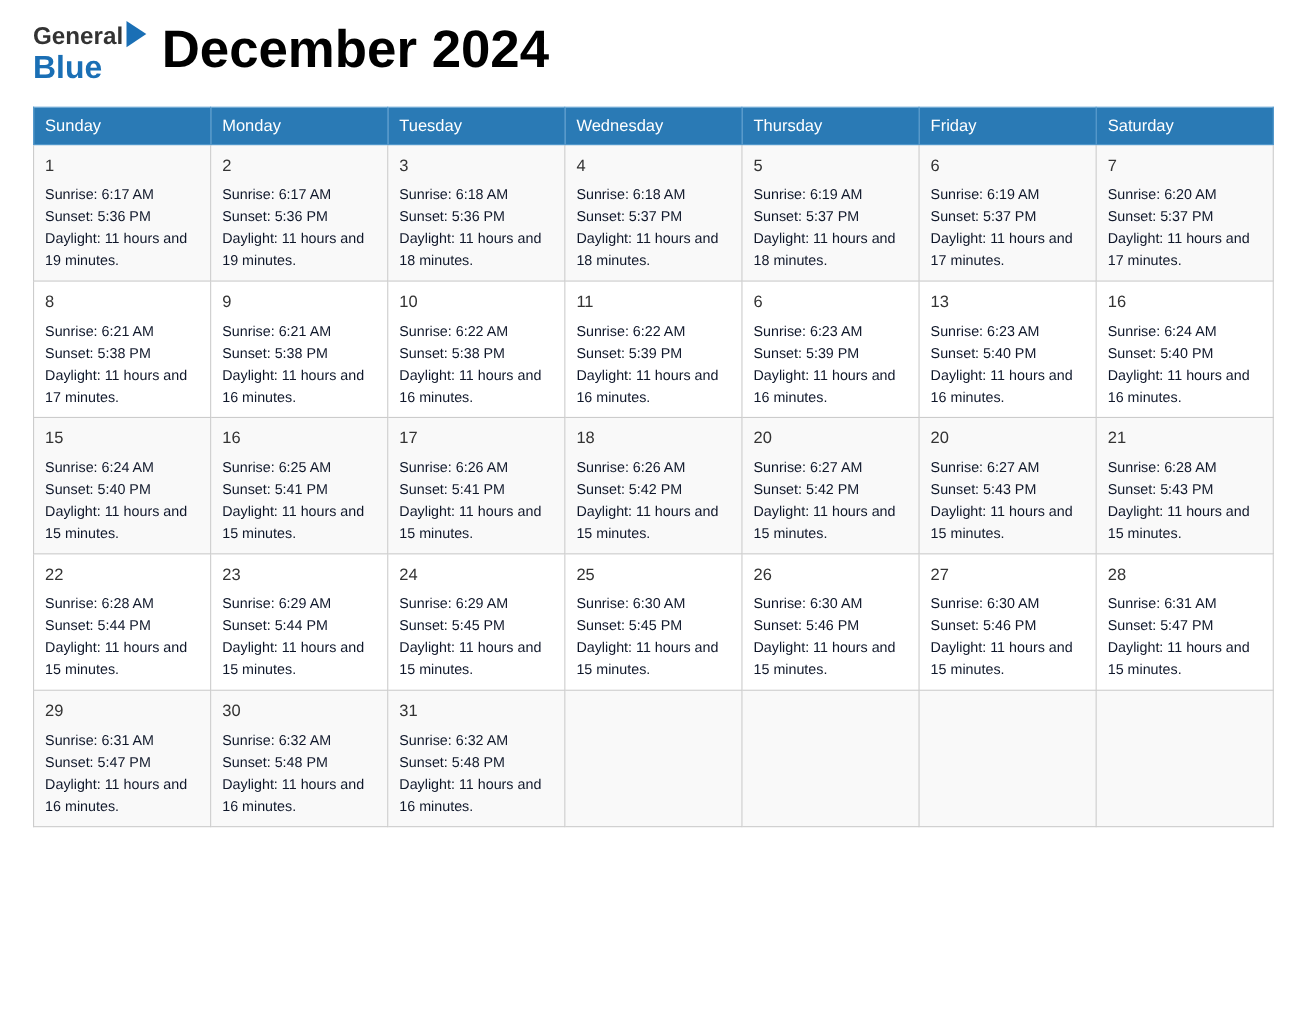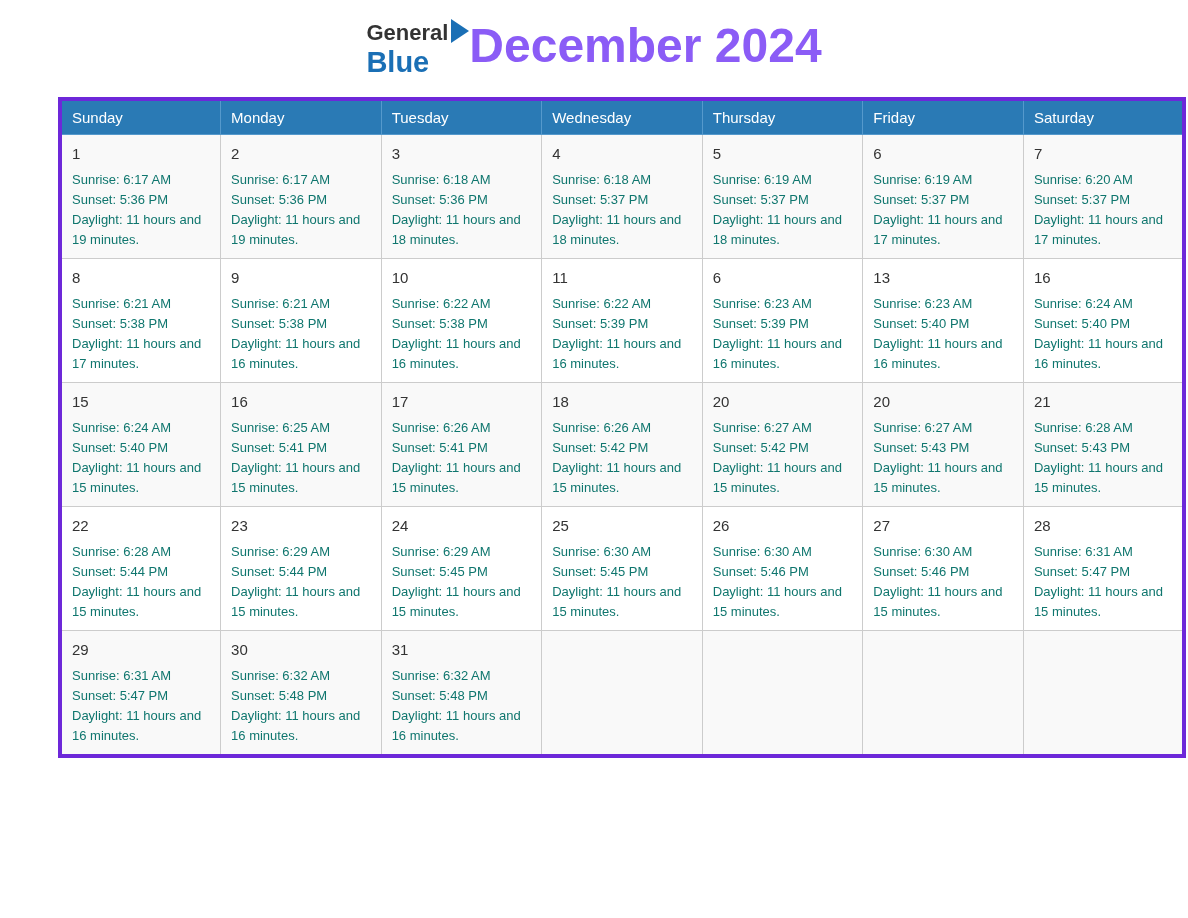--- a/index.html
+++ b/index.html
@@ -5,53 +5,53 @@
     * { box-sizing: border-box; margin: 0; padding: 0; }
     body {
       font-family: Arial, sans-serif;
       background: #fff;
       padding: 20px 30px;
       width: 1188px;
       min-height: 918px;
     }
     .header {
       display: flex;
-      justify-content: center;
+      justify-content: flex-start;
       align-items: flex-start;
       margin-bottom: 18px;
+      gap: 14px;
     }
     .logo-text-general {
       font-size: 22px;
       font-weight: bold;
       color: #333;
     }
     .logo-text-blue {
       font-size: 29px;
       font-weight: bold;
       color: #1a6fb5;
     }
     .title-block {
       text-align: right;
     }
     .month-title {
       font-size: 48px;
       font-weight: bold;
-      color: #8b5cf6;
+      color: #000000;
       line-height: 1.1;
     }
     .location-title {
       font-size: 22px;
       color: #555;
       margin-top: 4px;
     }
     table {
       width: 100%;
       border-collapse: collapse;
-      border: 4px solid #6d28d9;
-      margin-left: 28px;
+      border: 1px solid #6d28d9;
     }
     thead tr th {
       background-color: #2a7ab5;
       color: #fff;
       font-size: 15px;
       font-weight: normal;
       padding: 8px 10px;
       text-align: left;
       border: 1px solid #5599cc;
     }
@@ -72,21 +72,21 @@
       background-color: #fff;
     }
     .day-number {
       font-size: 15px;
       font-weight: normal;
       display: block;
       margin-bottom: 4px;
     }
     .day-info {
       font-size: 13px;
-      color: #0f766e;
+      color: #0f172a;
       line-height: 1.55;
     }
     .logo-wrapper {
       display: flex;
       flex-direction: column;
       align-items: flex-start;
     }
     .logo-line1 {
       display: flex;
       align-items: center;

